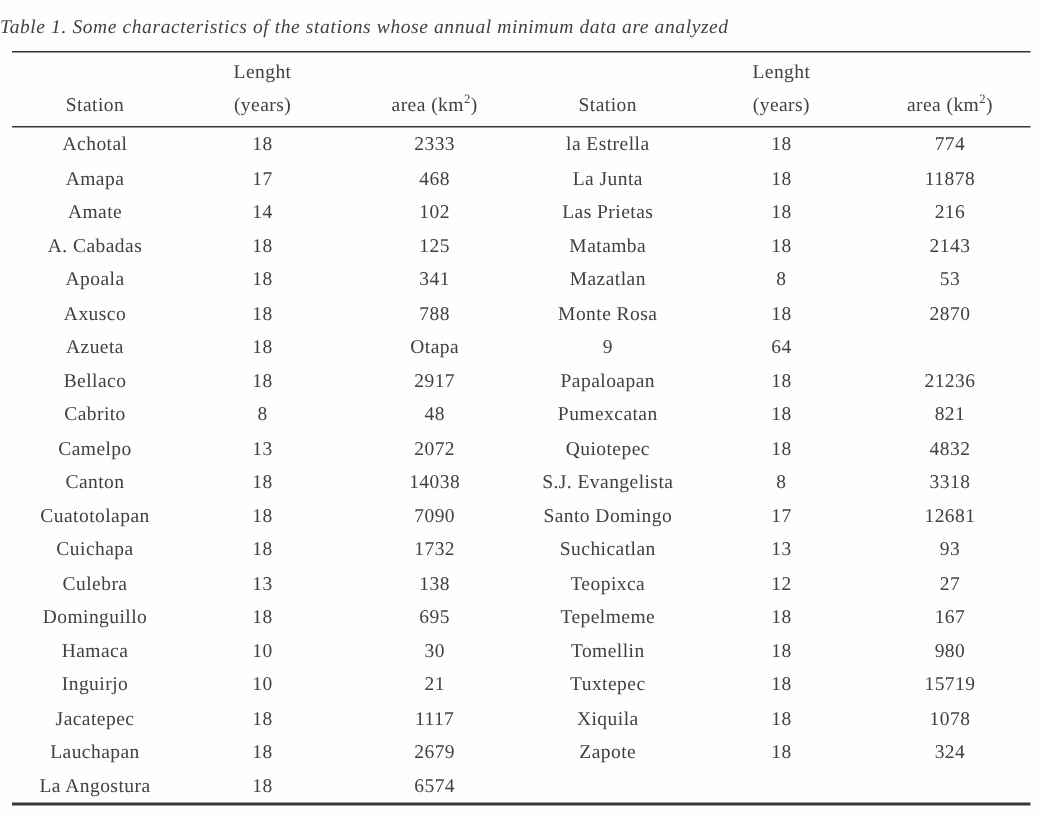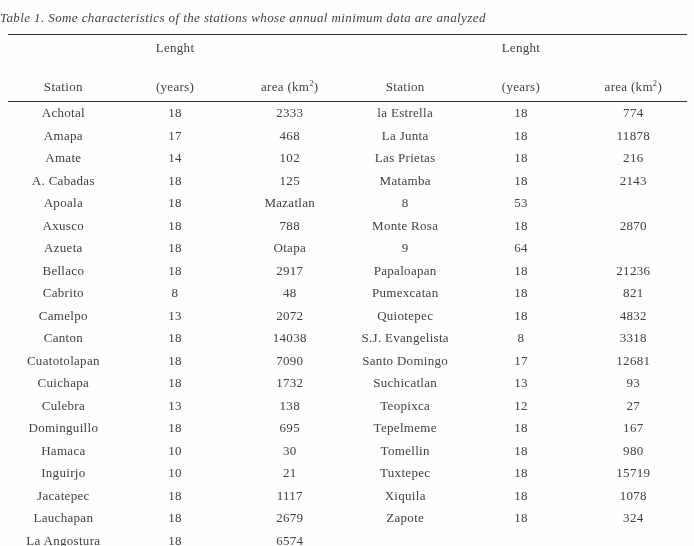--- a/index.html
+++ b/index.html
@@ -36,21 +36,21 @@
   }
   .cell {
     text-align: center;
     font-size: 13px;
     letter-spacing: 0.3px;
     white-space: nowrap;
     overflow: hidden;
   }
   .hrow1 { padding-top: 3px; }
   .hrow1 .cell { line-height: 20px; }
-  .hrow2 { padding-bottom: 3px; margin-top: 17px; }
+  .hrow2 { padding-bottom: 3px; }
   .hrow2 .cell { line-height: 23px; }
   .tbody .trow { height: 22.5px; }
   .tbody .cell { line-height: 22.5px; }
   sup { font-size: 8.5px; line-height: 0; }
 </style>
 </head>
 <body>
 
 <div class="page">
 
@@ -109,20 +109,21 @@
           <div class="cell">A. Cabadas</div>
           <div class="cell">18</div>
           <div class="cell">125</div>
           <div class="cell">Matamba</div>
           <div class="cell">18</div>
           <div class="cell">2143</div>
         </div>
         <div class="grid trow">
           <div class="cell">Apoala</div>
           <div class="cell">18</div>
+          <div class="cell">341</div>
           <div class="cell">Mazatlan</div>
           <div class="cell">8</div>
           <div class="cell">53</div>
         </div>
         <div class="grid trow">
           <div class="cell">Axusco</div>
           <div class="cell">18</div>
           <div class="cell">788</div>
           <div class="cell">Monte Rosa</div>
           <div class="cell">18</div>

